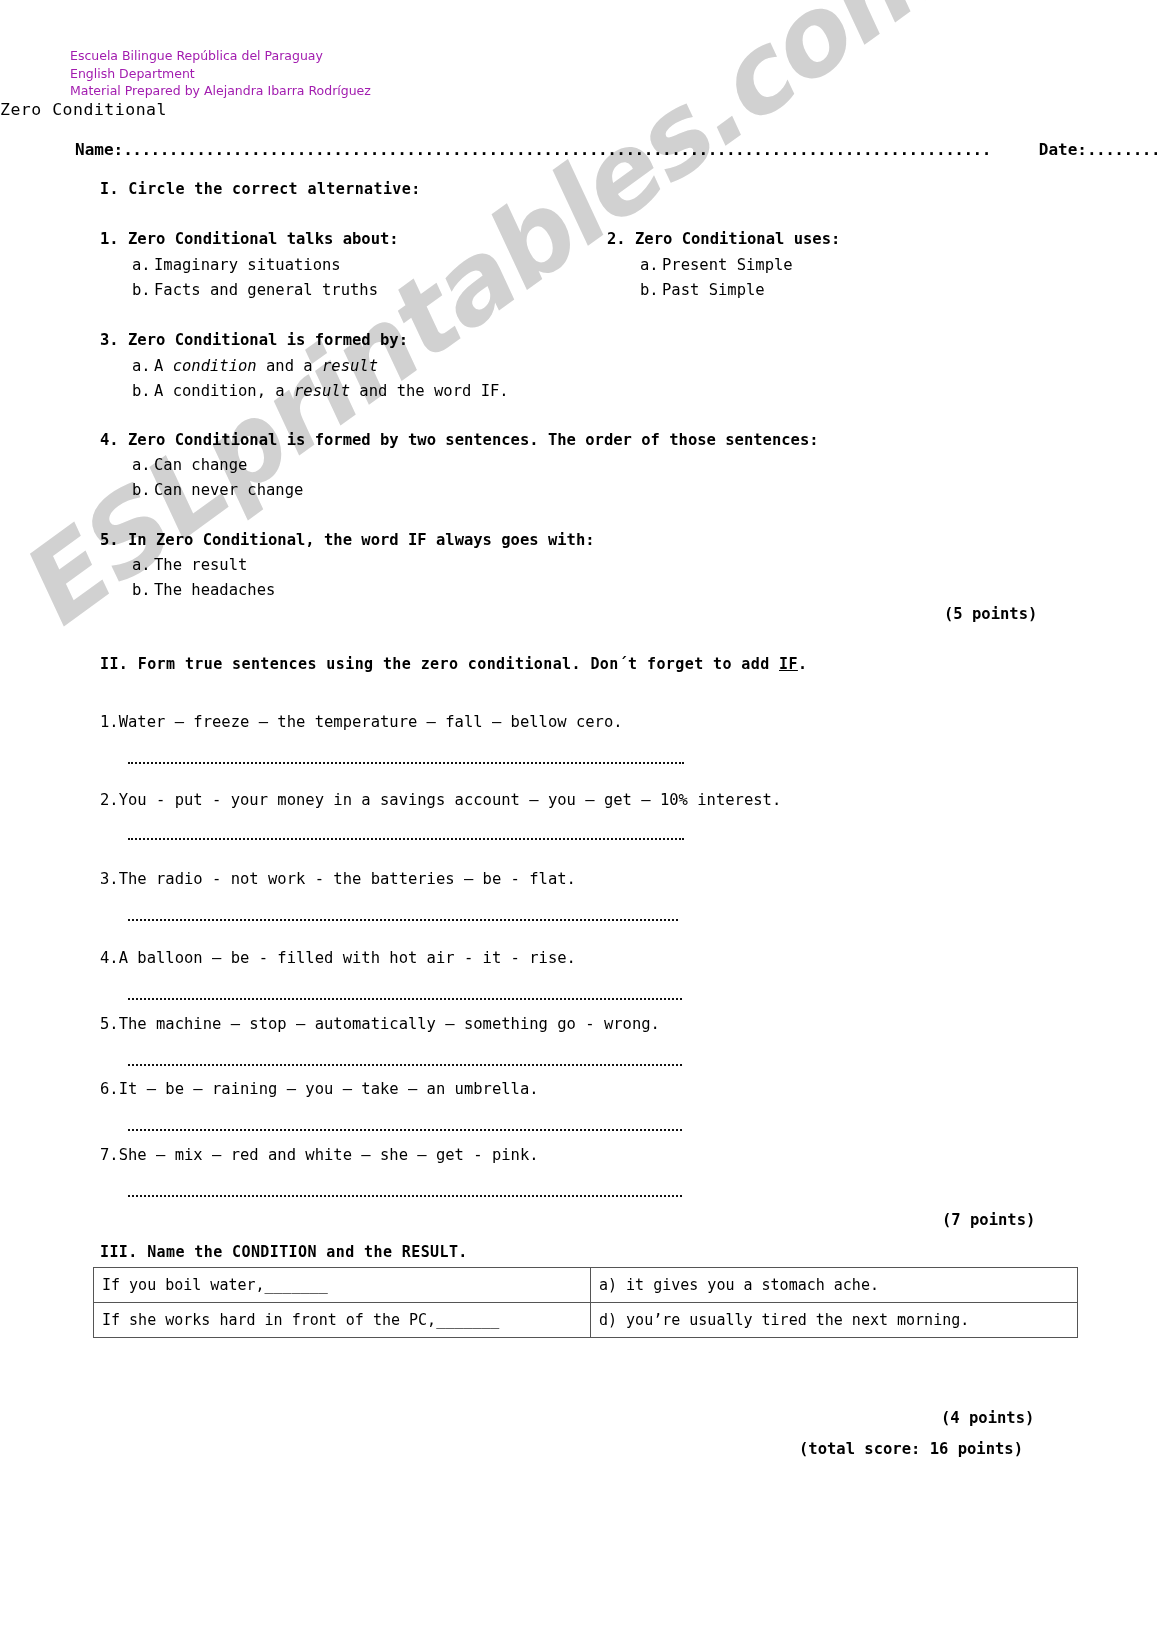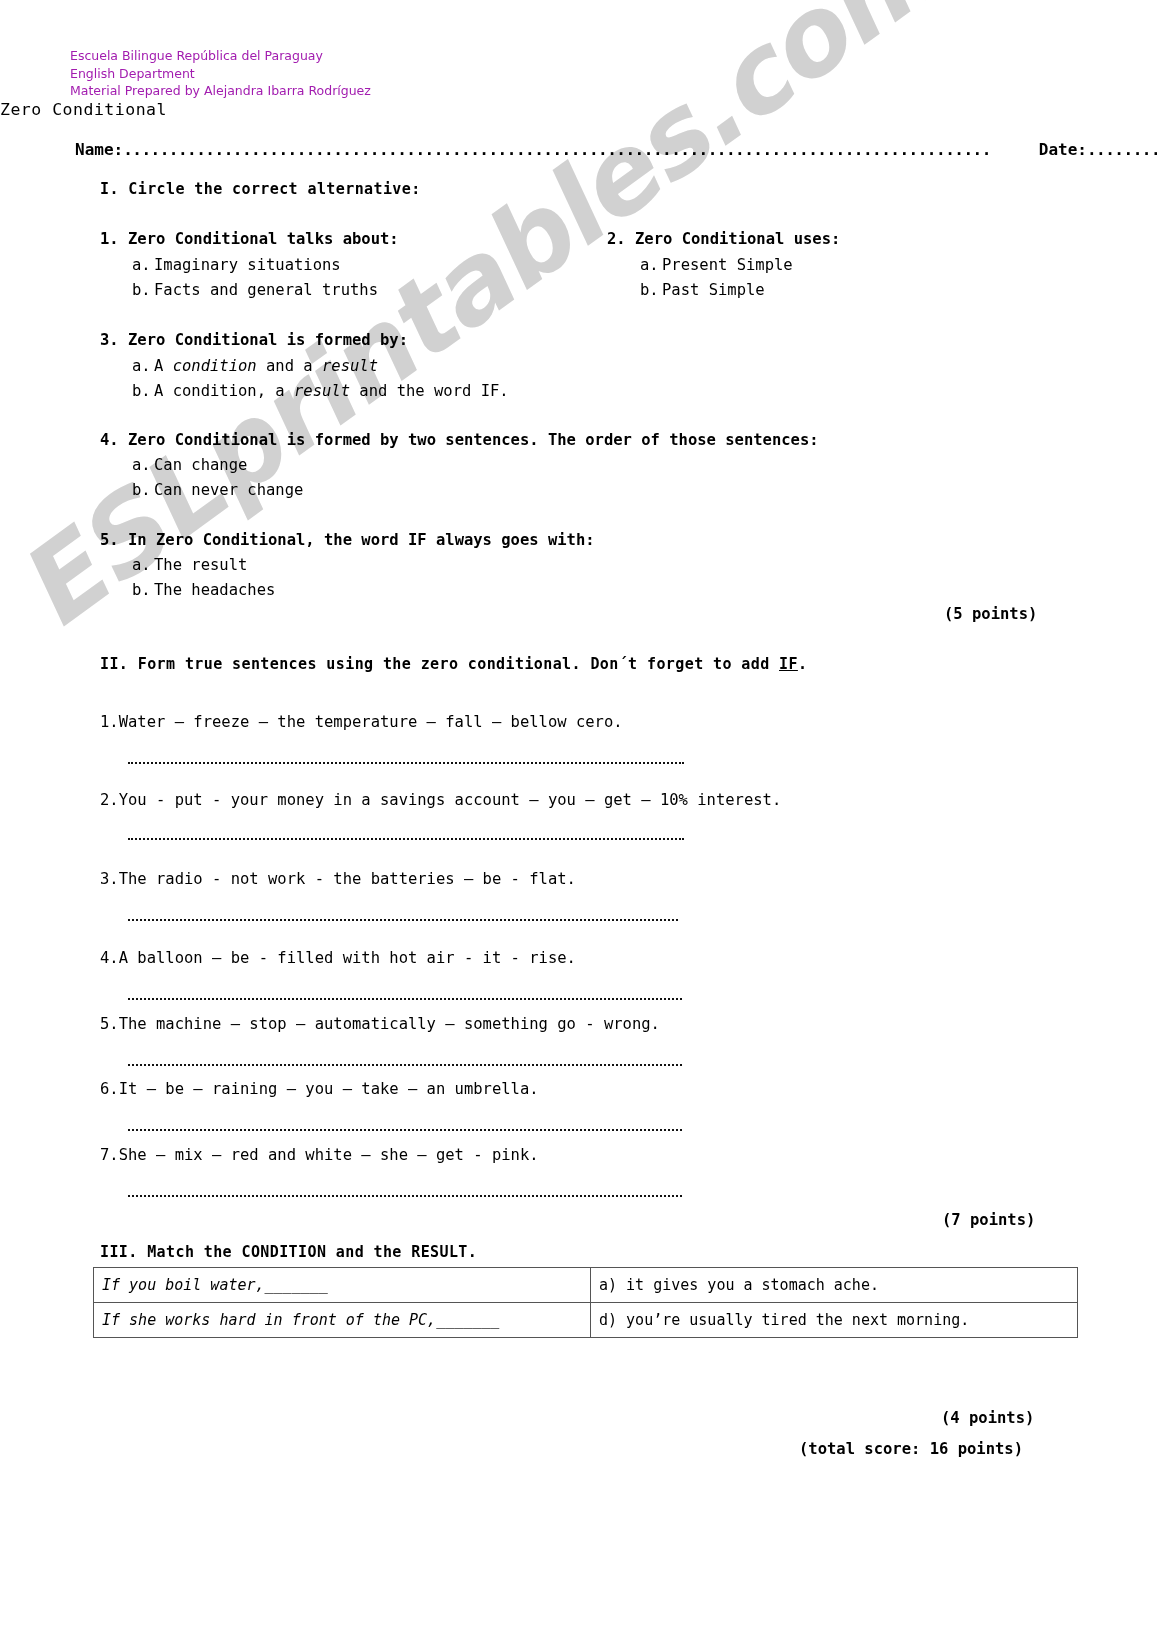--- a/index.html
+++ b/index.html
@@ -136,21 +136,21 @@
     table-layout: fixed;
     font-size: 15px;
   }
   .match-table td {
     border: 1px solid #555;
     padding: 6px 8px 7px 8px;
     height: 21px;
     white-space: nowrap;
     overflow: hidden;
   }
-  .match-table td.col-cond { width: 480px; font-style: italic; }
+  .match-table td.col-cond { width: 480px; }
   .match-table td.col-res { width: 470px; }
 </style>
 </head>
 <body>
 
 <div class="page">
 
   <div class="watermark">
     <div class="watermark-text">ESLprintables.com</div>
   </div>
@@ -262,21 +262,21 @@
     </div>
     <div class="answer-line" style="left:128px; top:1127px; width:554px;"></div>
 
     <div class="abs sent" style="left:100px; top:1146px;">
       <span>7.</span><span>She – mix – red and white – she – get - pink.</span>
     </div>
     <div class="answer-line" style="left:128px; top:1193px; width:554px;"></div>
 
     <div class="abs points" style="left:942px; top:1211px;">(7 points)</div>
 
-    <div class="abs sec-head" style="left:100px; top:1243px;">III. Match the CONDITION and the RESULT.</div>
+    <div class="abs sec-head" style="left:100px; top:1243px;">III. Name the CONDITION and the RESULT.</div>
 
     <table class="match-table">
       <tbody>
         <tr>
           <td class="col-cond">If you boil water,_______</td>
           <td class="col-res">a) it gives you a stomach ache.</td>
         </tr>
         <tr>
           <td class="col-cond">If she works hard in front of the PC,_______</td>
           <td class="col-res">d) you’re usually tired the next morning.</td>

